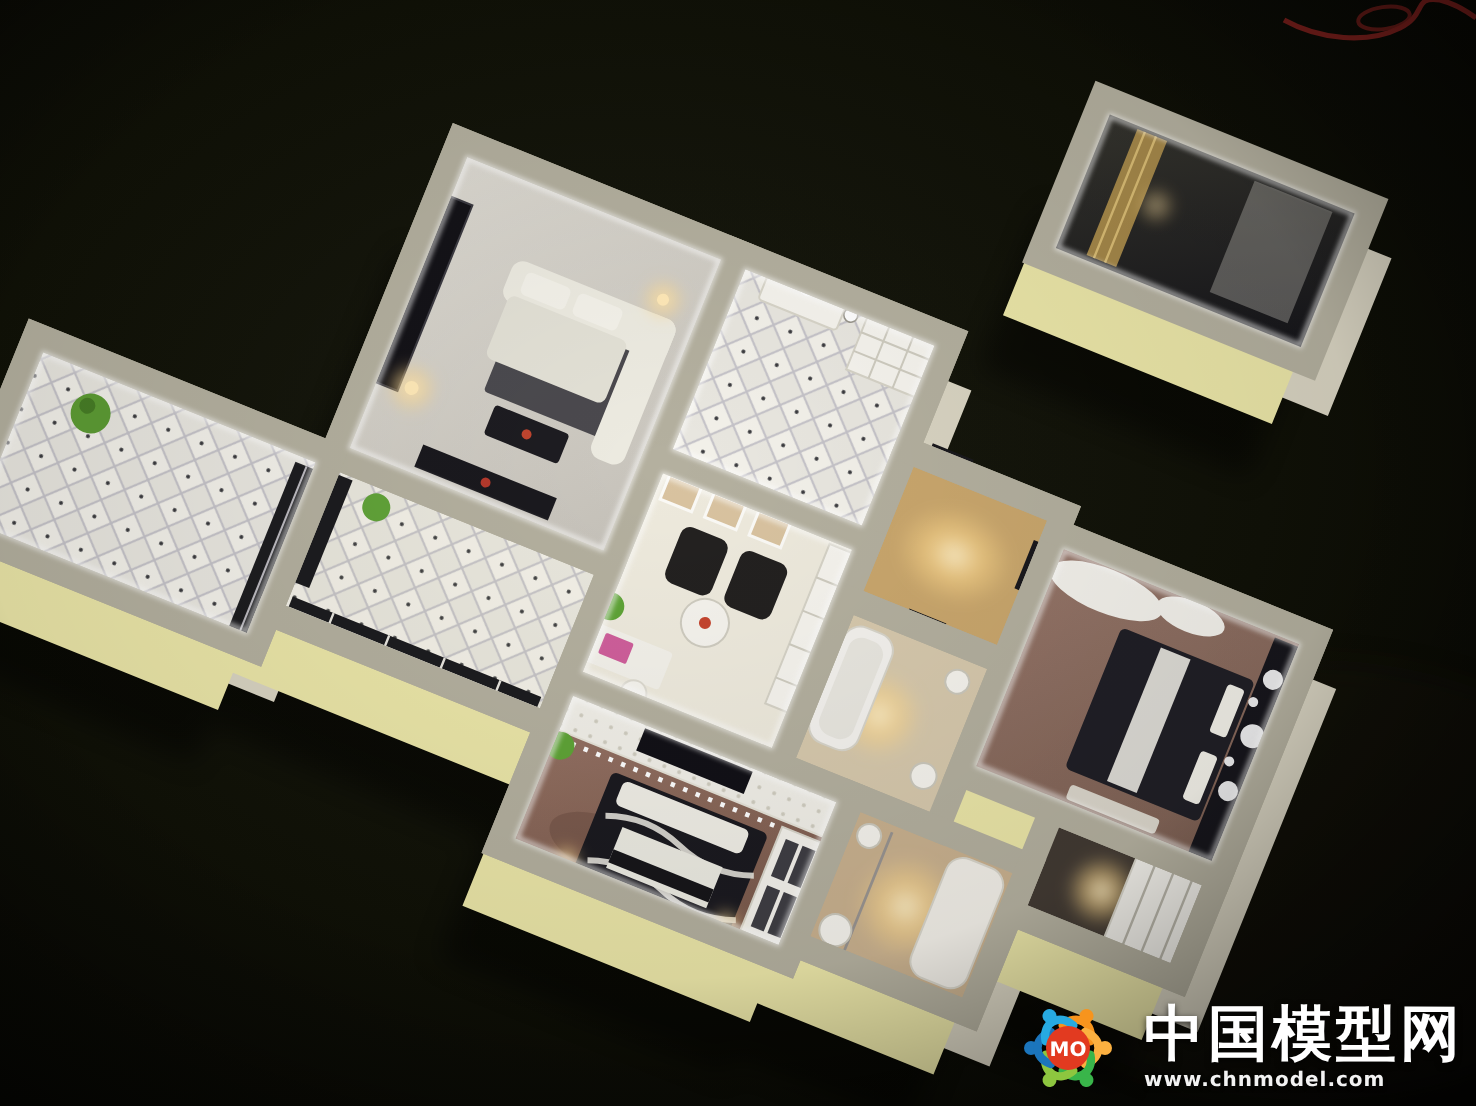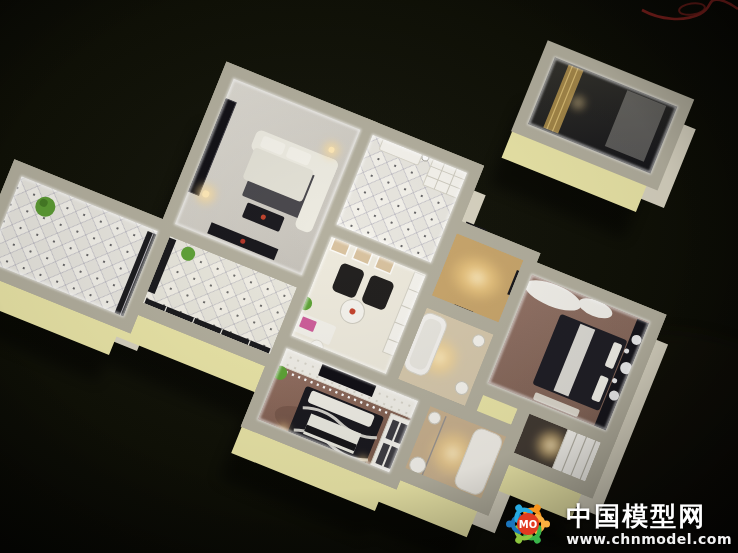--- a/index.html
+++ b/index.html
@@ -6,23 +6,23 @@
   .stage{position:relative;width:738px;height:553px;overflow:hidden;background:#0b0c07;
          font-family:"DejaVu Sans",sans-serif;}
   svg.scene{position:absolute;left:0;top:0;}
   
   .w{stroke:#b4b09f;stroke-width:13;stroke-linejoin:miter;fill:none;}
   .glow{stroke:#ffffff;stroke-width:2.6;fill:none;opacity:.65;filter:url(#b2);}
   .warm{fill:url(#warmG);}
   
   .watermark{position:absolute;right:6px;bottom:2px;display:flex;align-items:center;gap:9px;margin-top:31px;}
   .wm-text{display:flex;flex-direction:column;align-items:flex-start;line-height:1;}
-  .wm-brand{font-size:26px;font-weight:bold;color:#ffffff;letter-spacing:2px;
+  .wm-brand{font-size:30px;font-weight:bold;color:#ffffff;letter-spacing:2px;
             text-shadow:0 1px 3px rgba(0,0,0,.7);}
-  .wm-url{font-size:14px;font-weight:bold;color:#f2f2f2;margin-top:3px;letter-spacing:.5px;
+  .wm-url{font-size:10px;font-weight:bold;color:#f2f2f2;margin-top:3px;letter-spacing:.5px;
           text-shadow:0 1px 2px rgba(0,0,0,.7);}
 </style>
 </head>
 <body>
 
 <div class="stage">
 <svg class="scene" width="738" height="553" viewBox="0 0 738 553">
   <defs>
     <radialGradient id="bgG" cx="42%" cy="42%" r="80%">
       <stop offset="0%" stop-color="#1a1b10"></stop>

